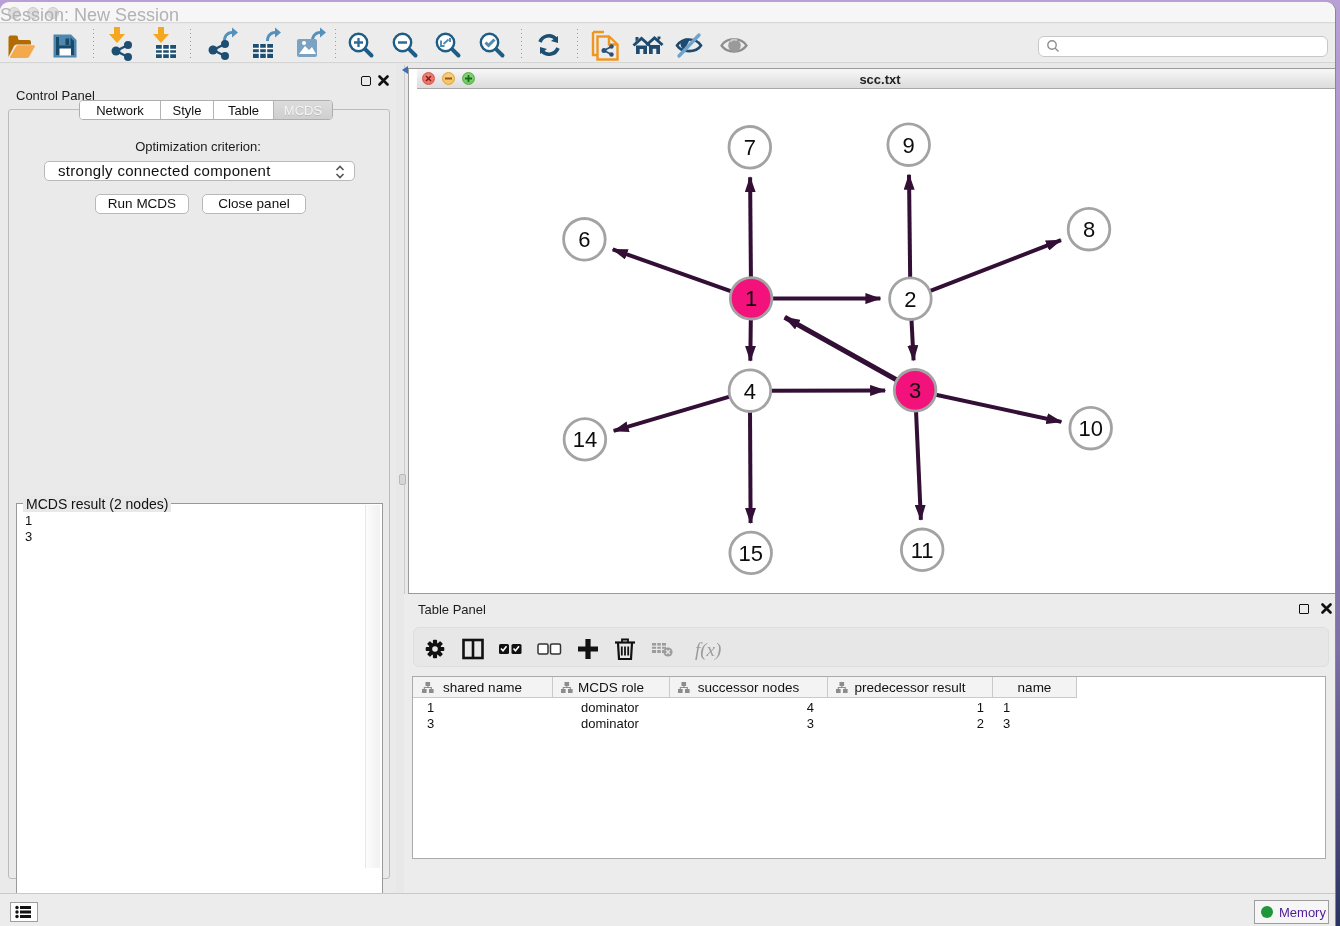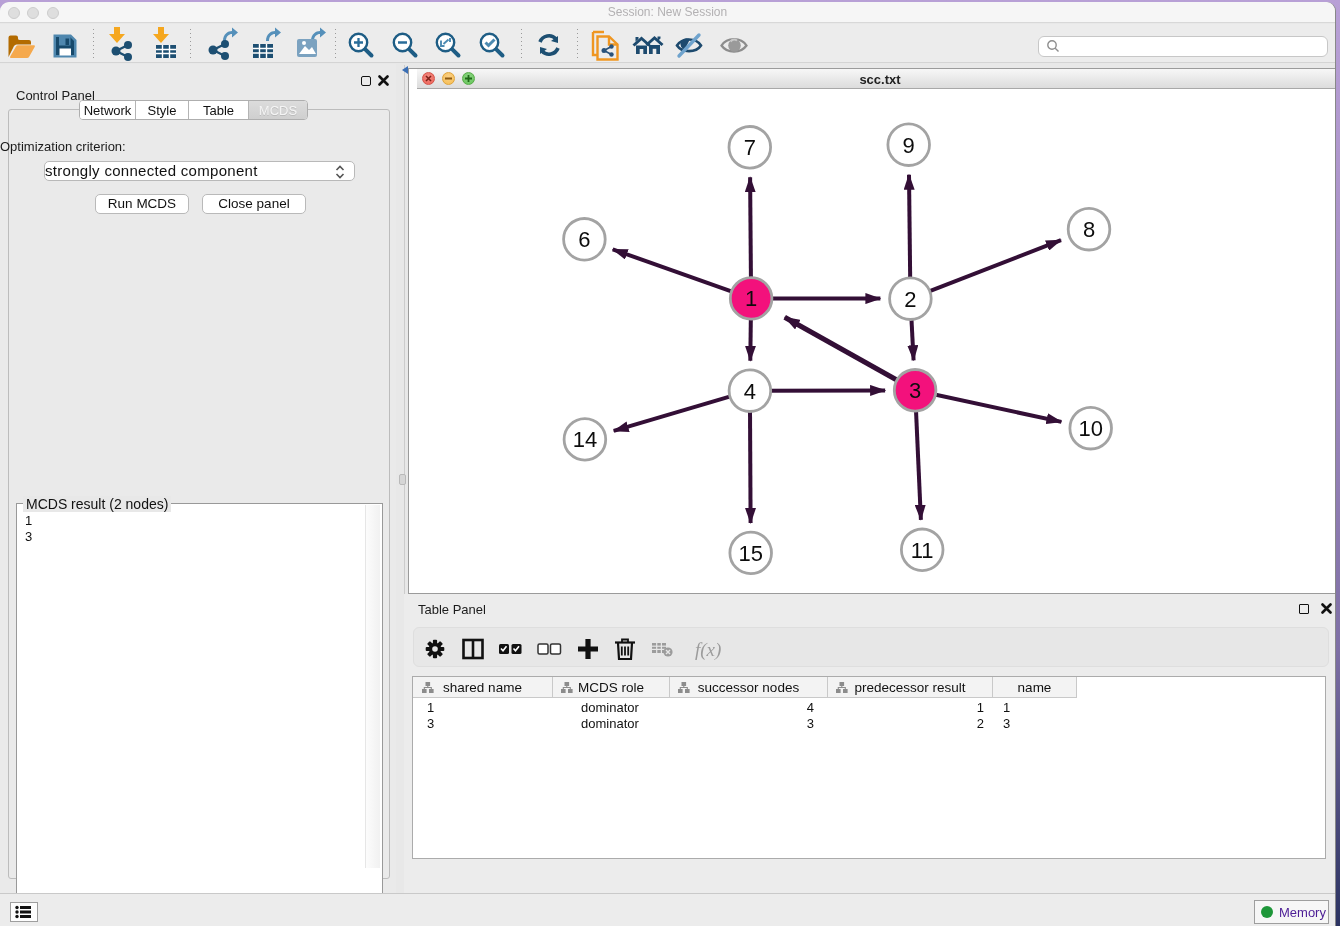--- a/index.html
+++ b/index.html
@@ -3,35 +3,35 @@
 <meta charset="utf-8">
 <style>
 *{margin:0;padding:0;box-sizing:border-box}
 html,body{width:1340px;height:926px;overflow:hidden}
 body{position:relative;font-family:"Liberation Sans",sans-serif;
 background:linear-gradient(180deg,#b8a0d6 0%,#a890c6 30%,#7e6fa5 70%,#2a3260 100%)}
 .abs{position:absolute}
 #appwin{position:absolute;left:0;top:2px;width:1336px;height:924px;background:#e8e8e8;border-radius:9px 9px 0 0;overflow:hidden;border-right:1px solid #888}
 #titlebar{position:absolute;left:0;top:0;width:100%;height:21px;background:#f6f6f6;border-bottom:1px solid #d8d8d8;border-radius:9px 9px 0 0}
 .tl{position:absolute;top:5px;width:12px;height:12px;border-radius:50%;background:#dedede;border:1px solid #cccccc}
-#wintitle{position:absolute;top:3px;left:0;width:100%;text-align:center;font-size:12px;color:#b3b1b3}
+#wintitle{position:absolute;top:3px;left:0;width:100%;font-size:18px;color:#b3b1b3}
 #toolbar{position:absolute;left:0;top:22px;width:100%;height:39px;background:#ececec;border-bottom:1px solid #d4d4d4}
 .sep{position:absolute;top:5px;height:29px;width:1px;background-image:linear-gradient(#9a9a9a 33%,rgba(0,0,0,0) 0%);background-size:1px 4px}
 #searchbox{position:absolute;left:1038px;top:12px;width:290px;height:21px;background:#fff;border:1px solid #c7c7c7;border-radius:6px}
 #statusbar{position:absolute;left:0;top:891px;width:100%;height:33px;background:#ececec;border-top:1px solid #c9c9c9}
 #ctrlpanel{position:absolute;left:0;top:62px;width:396px;height:829px;background:#eaeaea}
 #ctrltitle{position:absolute;left:16px;top:24px;font-size:13px;color:#1c1c1c}
 .floatbtn{position:absolute;width:10px;height:10px;border:1.6px solid #111;border-radius:2px;background:transparent}
 #tabpane{position:absolute;left:8px;top:45px;width:382px;height:770px;border:1px solid #bcbcbc;border-radius:3px}
 .tabgroup{position:absolute;display:flex;height:20px;border:1px solid #aeaeae;border-radius:4px;overflow:hidden;background:#fff}
 .tabgroup .tab{height:100%;display:flex;align-items:center;justify-content:center;font-size:13px;color:#111;background:#fff;border-right:1px solid #b4b4b4}
 .tabgroup .tab:last-child{border-right:none}
 .tabgroup .tab.sel{background:linear-gradient(#dcdcdc,#cfcfcf);color:#f5f5f5;text-shadow:0 1px 0 #bbb}
-#optlabel{position:absolute;left:0;top:75px;width:396px;text-align:left;font-size:13px;color:#1a1a1a}
-#combo{position:absolute;left:44px;top:97px;width:311px;height:20px;background:#fff;border:1px solid #b9b9b9;border-radius:5px;font-size:15px;letter-spacing:0.3px;color:#111;line-height:18px;}
+#optlabel{position:absolute;left:0;top:75px;width:396px;text-align:center;font-size:13px;color:#1a1a1a}
+#combo{position:absolute;left:44px;top:97px;width:311px;height:20px;background:#fff;border:1px solid #b9b9b9;border-radius:5px;font-size:15px;letter-spacing:0.3px;color:#111;line-height:18px;padding-left:13px}
 .pbtn{position:absolute;top:130px;height:20px;background:#fff;border:1px solid #b9b9b9;border-radius:5px;font-size:13.5px;color:#111;text-align:center;line-height:18px}
 #mcdsbox{position:absolute;left:16px;top:439px;width:367px;height:436px;border:1px solid #999;background:#fff}
 #mcdslegend{position:absolute;left:6px;top:-8px;background:#e8e8e8;padding:0 3px;font-size:14px;color:#111}
 #mcdstext{position:absolute;left:8px;top:9px;font-size:13px;color:#111;line-height:16px}
 #mcdsscroll{position:absolute;right:2px;top:1px;width:15px;height:363px;background:linear-gradient(90deg,#fcfcfc,#f1f1f1);border-left:1px solid #e6e6e6}
 #netwin{position:absolute;left:408px;top:66px;width:928px;height:526px;border:1px solid #9b9b9b;background:#fff}
 #nettitle{position:absolute;left:8px;top:0;width:100%;height:20px;background:linear-gradient(#f7f7f7,#dcdcdc);border-bottom:1px solid #a8a8a8}
 .light{position:absolute;top:3px;width:13px;height:13px;border-radius:50%}
 #netname{position:absolute;top:3px;width:100%;text-align:center;font-size:13px;font-weight:bold;color:#222}
 #tablepanel{position:absolute;left:404px;top:592px;width:932px;height:299px;background:#ececec}
@@ -200,21 +200,21 @@
   </div>
 
   <div id="ctrlpanel">
     <div id="ctrltitle">Control Panel</div>
     <div class="floatbtn" style="left:361px;top:12px"></div>
     <svg class="abs" style="left:378px;top:11px" width="11" height="11">
         <path d="M1.5,1.5 L9.5,9.5 M9.5,1.5 L1.5,9.5" stroke="#111" stroke-width="2.6" stroke-linecap="round"></path>
       </svg>
     <div id="tabpane"></div>
     <div class="tabgroup" style="left:79px;top:36px">
-      <div class="tab" style="width:56px">Network</div>
+      <div class="tab" style="width:81px">Network</div>
       <div class="tab" style="width:53px">Style</div>
       <div class="tab" style="width:60px">Table</div>
       <div class="tab sel" style="width:58px">MCDS</div>
     </div>
     <div id="optlabel">Optimization criterion:</div>
     <div id="combo">strongly connected component
       <svg width="10" height="14" style="position:absolute;right:9px;top:3px">
         <path d="M1.5,5 L5,1.5 L8.5,5" fill="none" stroke="#555" stroke-width="1.6"></path>
         <path d="M1.5,9 L5,12.5 L8.5,9" fill="none" stroke="#555" stroke-width="1.6"></path>
       </svg>

